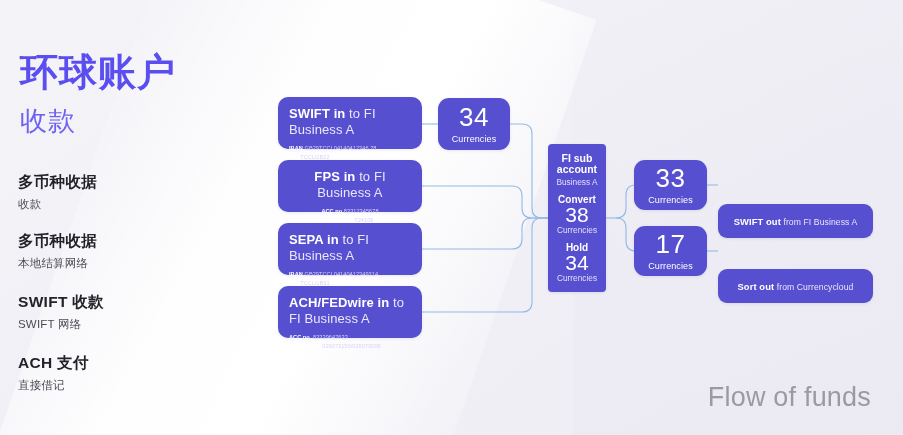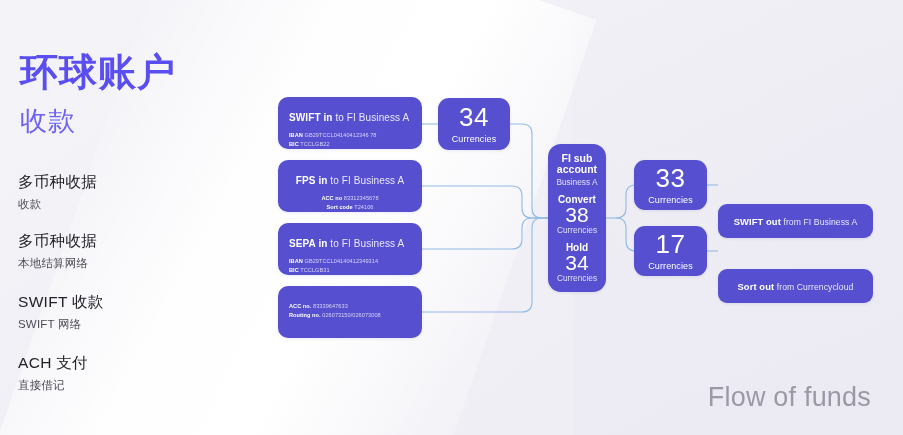--- a/index.html
+++ b/index.html
@@ -28,56 +28,56 @@
   .left{position:absolute;left:0;top:0;width:262px;height:435px;}
   .title{
     position:absolute;left:20px;top:22px;
     font-size:38px;font-weight:bold;color:#5b4ef0;letter-spacing:1px;margin-top:25px;
   }
   .subtitle{
     position:absolute;left:20px;top:103px;
     font-size:27px;font-weight:normal;color:#6f62f2;letter-spacing:1px;
   }
   .feature{position:absolute;left:18px;}
-  .f-title{font-size:15.5px;font-weight:normal;color:#222228;letter-spacing:.3px;text-align:right;}
+  .f-title{font-size:15.5px;font-weight:bold;color:#222228;letter-spacing:.3px;text-align:right;}
   .f-sub{font-size:11.5px;color:#4b4b54;margin-top:4px;letter-spacing:.2px;}
   .feature.f0{top:172px;}
   .feature.f1{top:231px;}
   .feature.f2{top:292px;}
   .feature.f3{top:353px;}
 
   
   .diagram{position:absolute;left:0;top:0;width:903px;height:435px;}
   svg.links{position:absolute;left:0;top:0;width:903px;height:435px;pointer-events:none;}
 
   .node{position:absolute;background:#564fd0;border-radius:11px;color:#fff;box-sizing:border-box;}
   .node.soft{box-shadow:0 1px 3px rgba(60,50,140,.10);}
 
   
   .card{left:278px;width:144px;padding:9px 11px 10px 11px;border-radius:10px;}
-  .card .hdr{font-size:10px;line-height:1.2;letter-spacing:.1px;color:#e9e7fb;margin-top:6px;}
+  .card .hdr{font-size:13px;line-height:1.2;letter-spacing:.1px;color:#e9e7fb;}
   .card .hdr b{font-weight:bold;color:#ffffff;}
   .card .meta{margin-top:7px;font-size:5.6px;line-height:1.55;color:#d8d4f6;letter-spacing:.05px;}
   .card .meta b{color:#ffffff;font-weight:bold;}
   .card.c0{top:97px;height:52px;}
   .card.c1{top:160px;height:52px;text-align:center;}
   .card.c2{top:223px;height:52px;}
   .card.c3{top:286px;height:52px;}
 
   
   .count{display:flex;flex-direction:column;align-items:center;justify-content:center;}
   .count .num{font-size:26px;line-height:1;font-weight:normal;letter-spacing:.5px;}
   .count .lbl{font-size:9px;margin-top:4px;letter-spacing:.1px;}
   .cnt-top{left:438px;top:98px;width:72px;height:52px;}
   .cnt-a{left:634px;top:160px;width:73px;height:50px;}
   .cnt-b{left:634px;top:226px;width:73px;height:50px;}
 
   
   .hub{
-    left:548px;top:144px;width:58px;height:148px;border-radius:13px;
+    left:548px;top:144px;width:58px;height:148px;border-radius:4px;
     display:flex;flex-direction:column;align-items:center;justify-content:center;
     text-align:center;padding:22px 3px;
   }
   .hub .h1{font-size:10.5px;font-weight:bold;line-height:1.12;}
   .hub .h2{font-size:8.3px;color:#e2dffb;margin-top:1px;}
   .hub .sec{margin-top:7px;}
   .hub .sec .k{font-size:10px;font-weight:bold;}
   .hub .sec .v{font-size:21px;line-height:1.05;margin-top:-1px;}
   .hub .sec .u{font-size:8.3px;color:#e2dffb;margin-top:-1px;}
 
@@ -171,20 +171,23 @@
       <div class="hdr">
         <b>SEPA in</b><span> to FI Business A</span>
       </div>
       <div class="meta">
         <div><b>IBAN</b> <span>GB29TCCL04140412349314</span></div>
         <div><b>BIC</b> <span>TCCLGB31</span></div>
       </div>
     </div>
 
     <div class="node soft card c3">
+      <div class="hdr">
+        <b>ACH/FEDwire in</b><span> to FI Business A</span>
+      </div>
       <div class="meta">
         <div><b>ACC no.</b> <span>83339647633</span></div>
         <div><b>Routing no.</b> <span>026073150/026073008</span></div>
       </div>
     </div>
 
     <div class="node soft count cnt-top">
       <div class="num">34</div>
       <div class="lbl">Currencies</div>
     </div>

